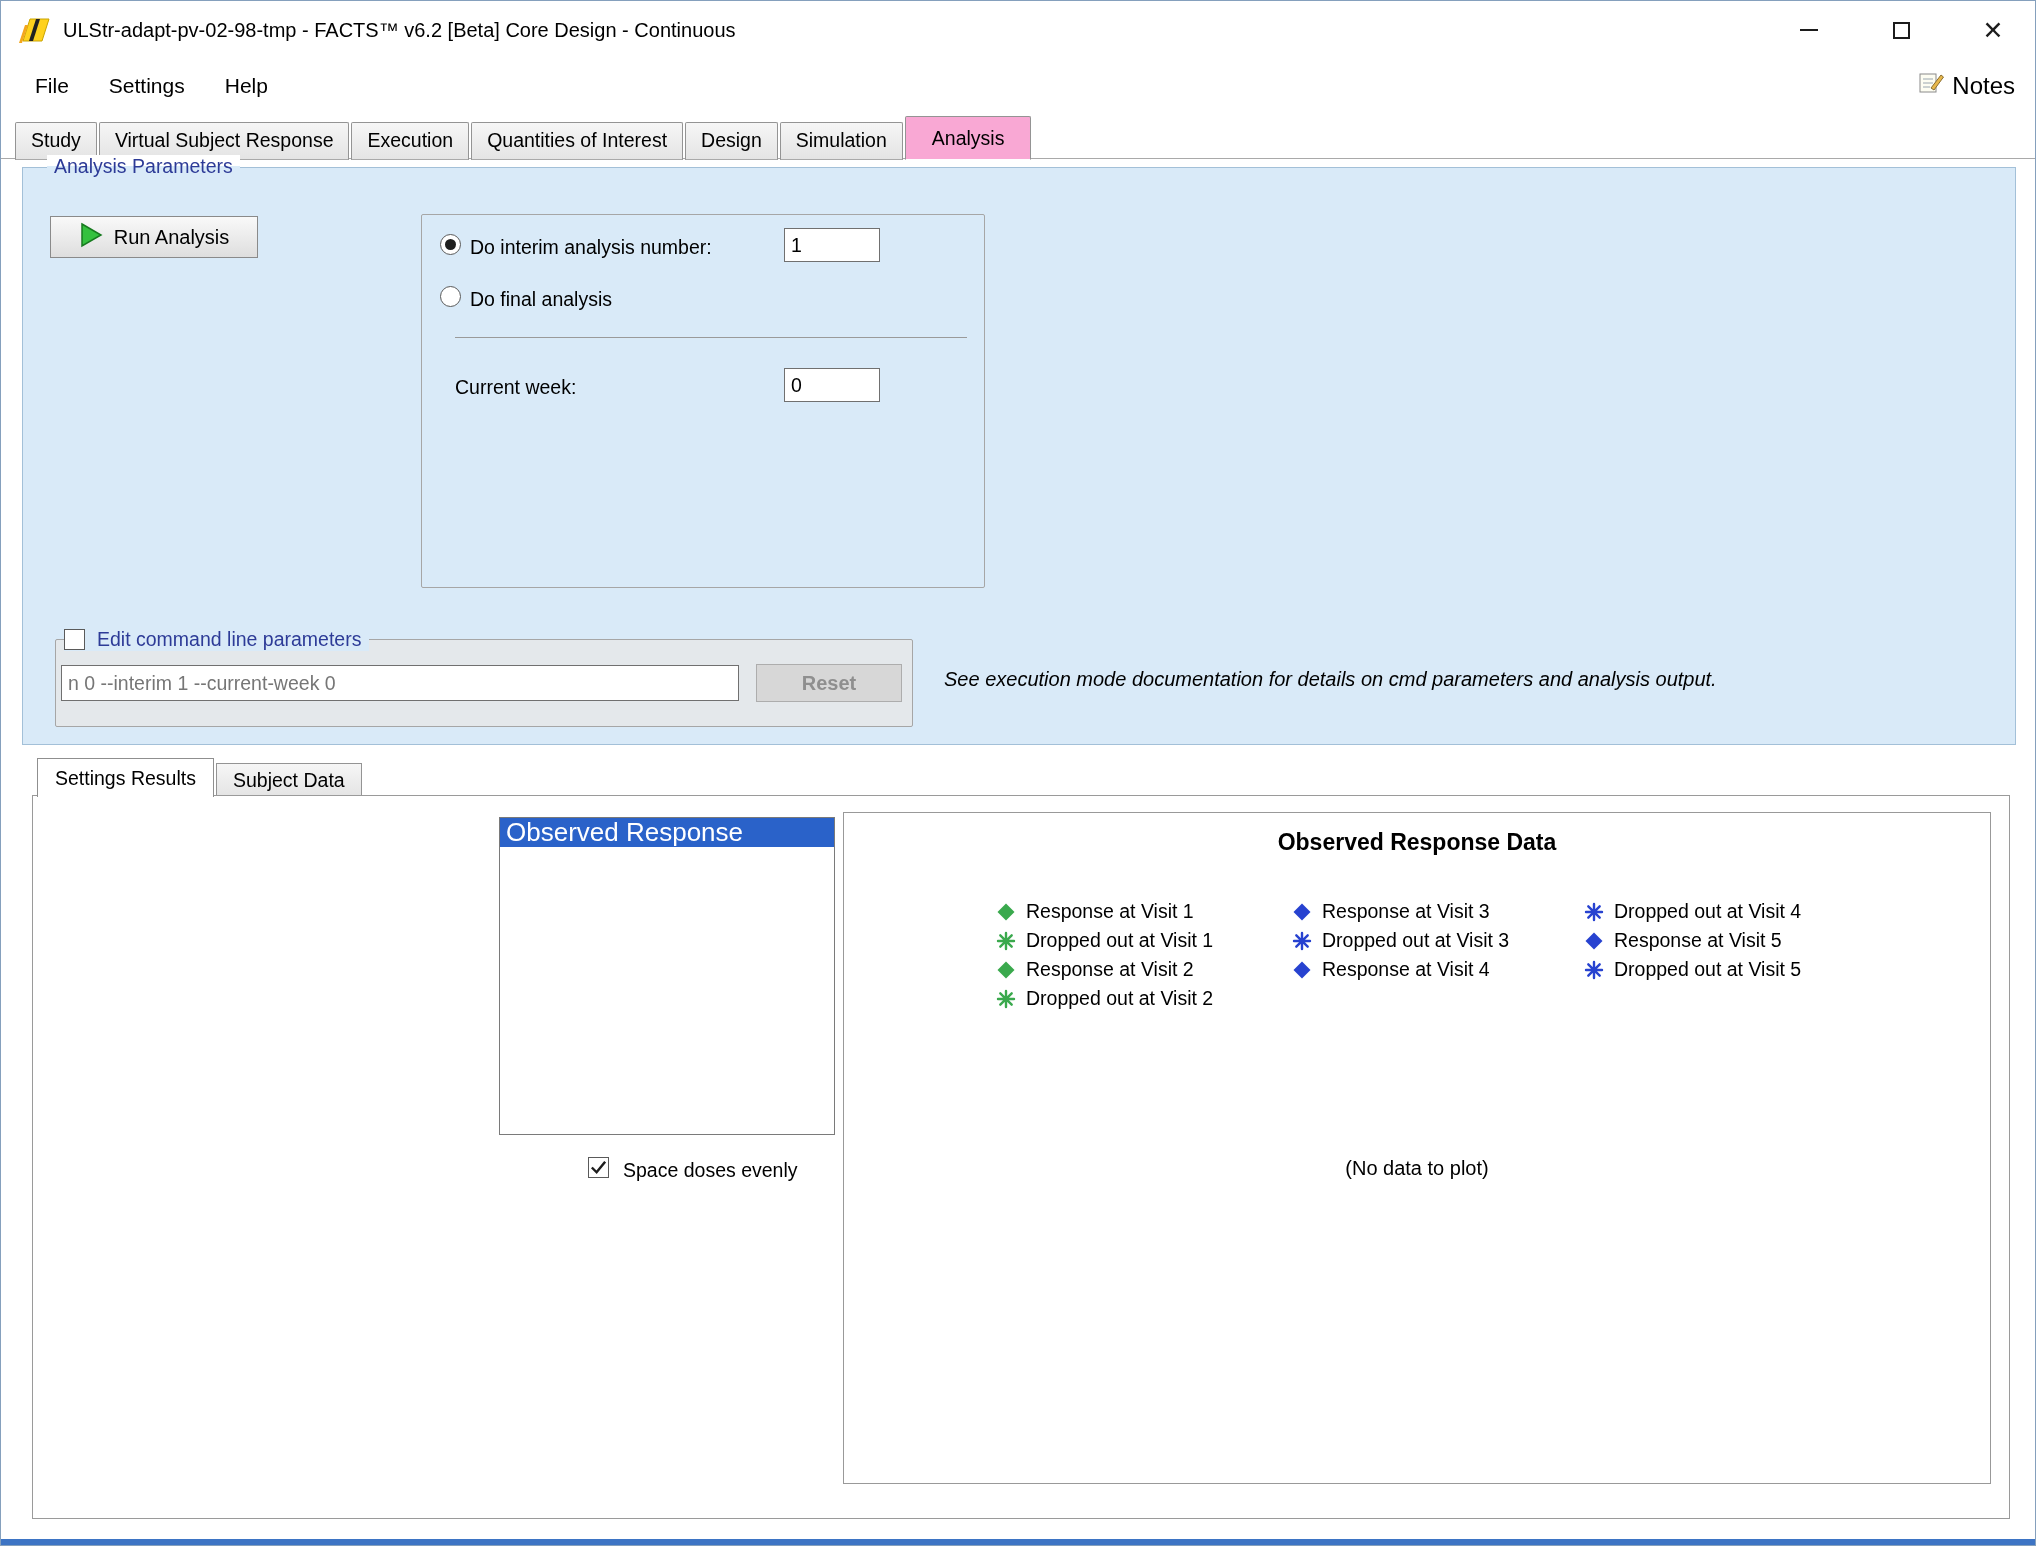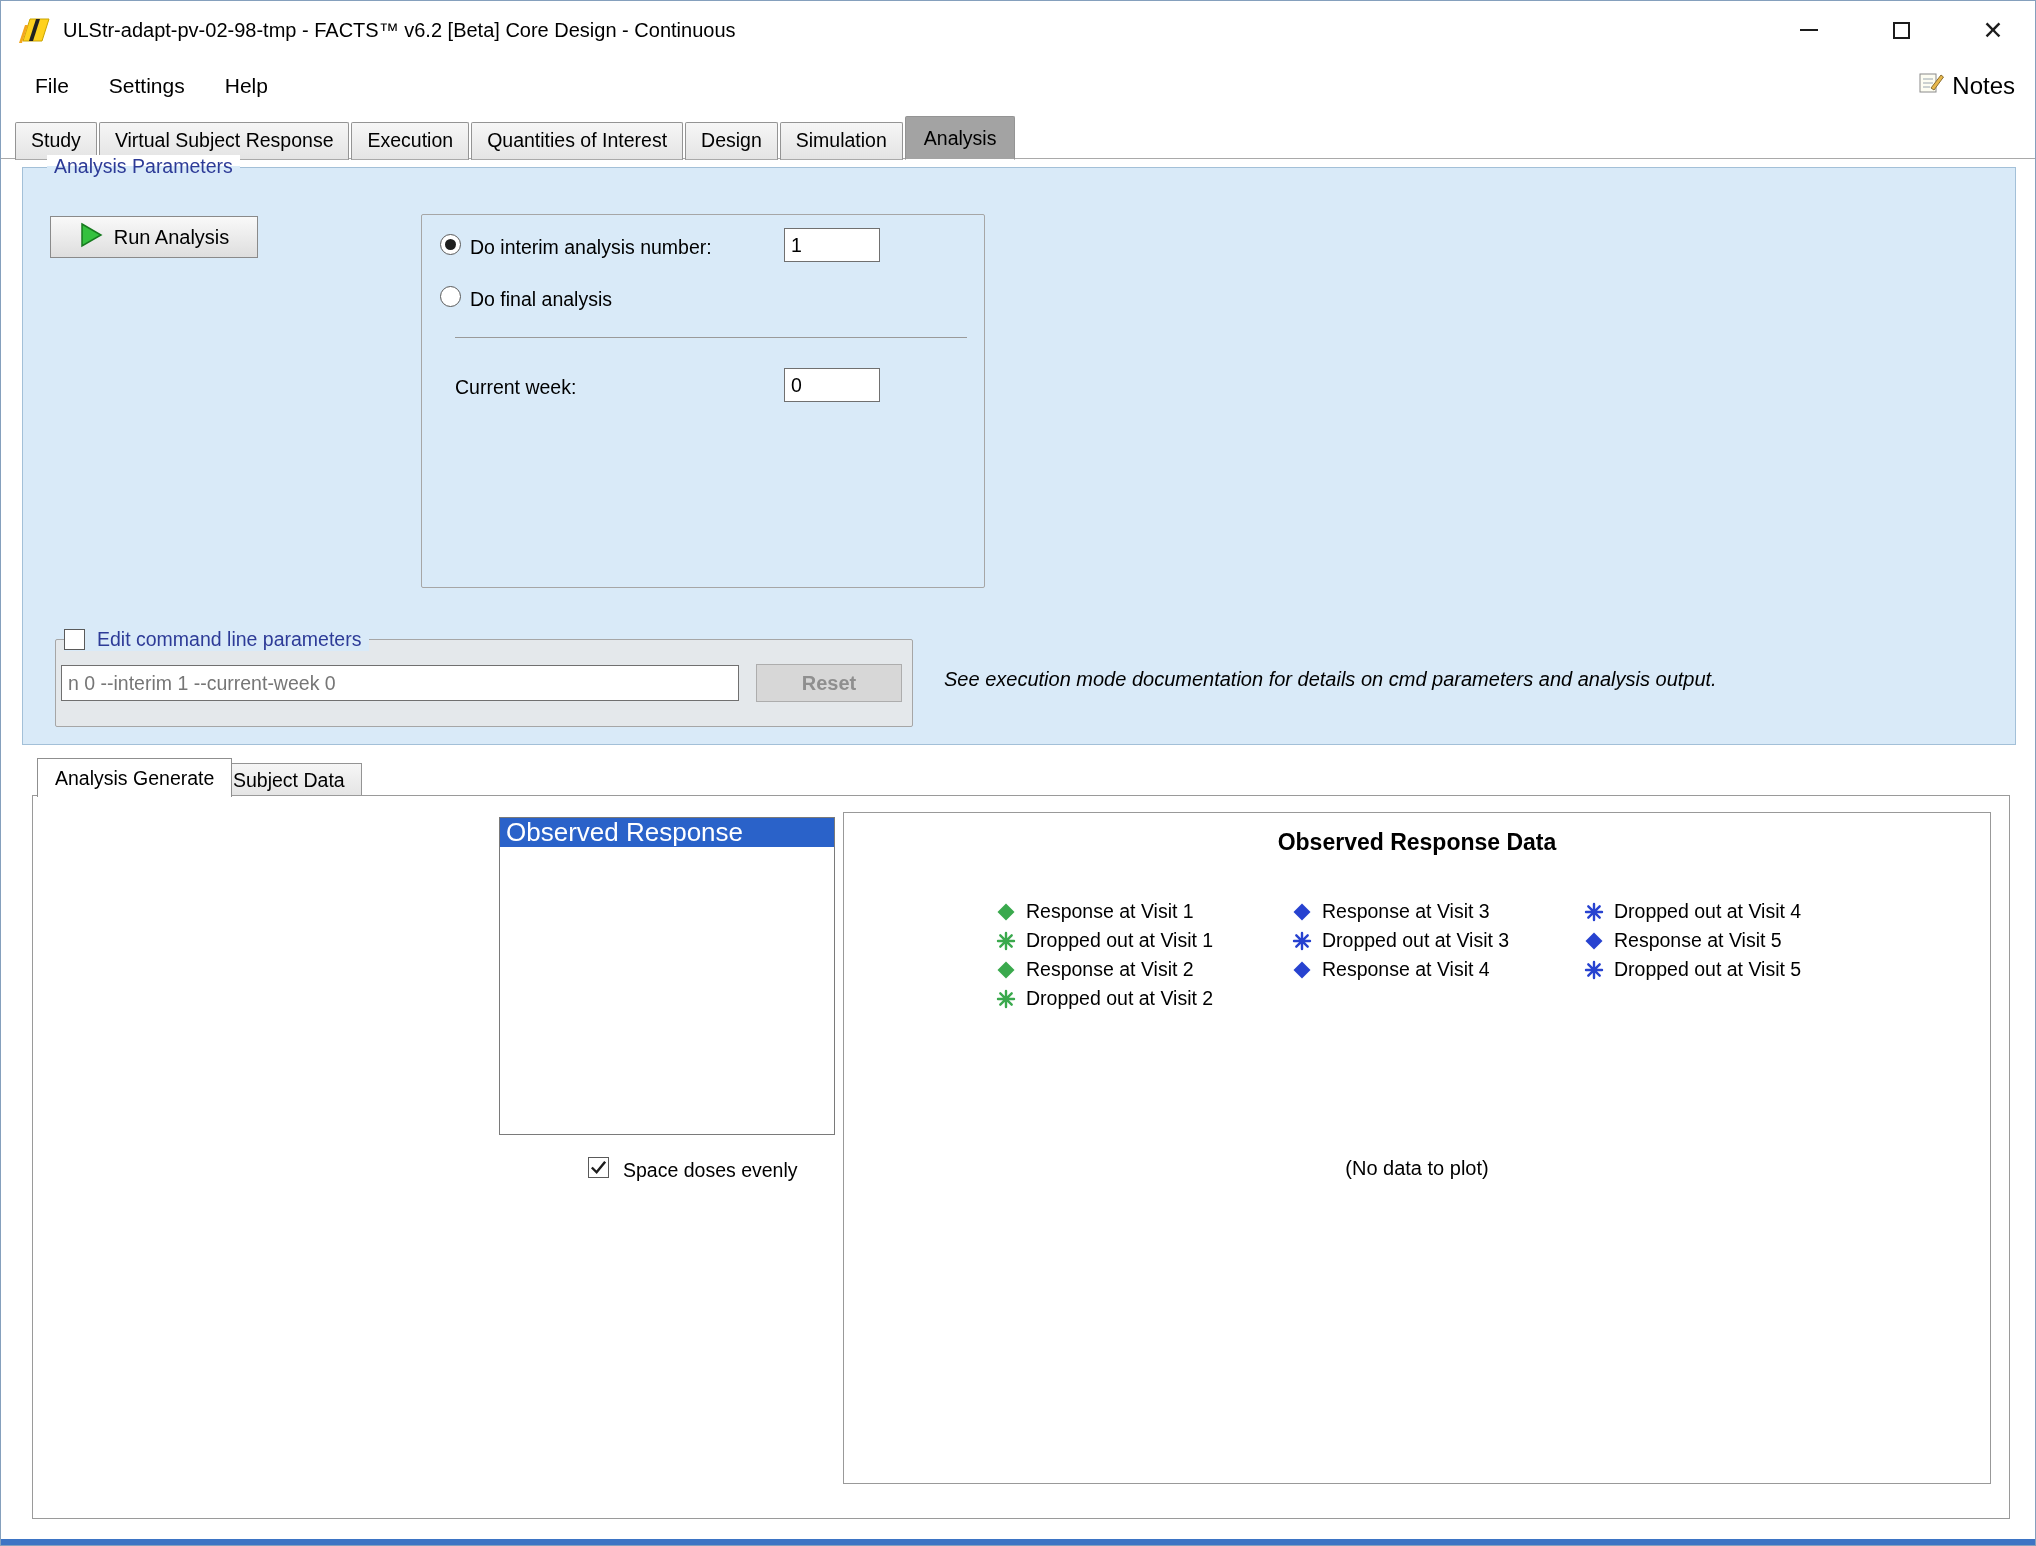--- a/index.html
+++ b/index.html
@@ -25,21 +25,21 @@
   .menubar { position:absolute; top:58px; left:0; right:0; height:54px; display:flex; align-items:center; padding-left:14px; }
   .menu-item { font-size:21px; padding:8px 20px; }
   .notes { position:absolute; right:20px; top:58px; height:54px; display:flex; align-items:center; gap:8px; font-size:24px; }
 
   
   .tabstrip { position:absolute; top:118px; left:0; right:0; height:40px; }
   .tabstrip .baseline { position:absolute; left:0; right:0; bottom:0; border-bottom:1px solid #a9a9a9; }
   .tabs { position:absolute; left:14px; bottom:-1px; display:flex; align-items:flex-end; }
   .tab { font-size:19.5px; padding:6px 15px 7px; border:1px solid #949494; border-bottom:1px solid #a9a9a9;
          background:linear-gradient(#f6f6f6,#e4e4e4); margin-right:2px; border-radius:2px 2px 0 0; white-space:nowrap; }
-  .tab.selected { background:#a3a3a3; padding:10px 18px 9px; border-bottom:1px solid #fff; z-index:2; }
+  .tab.selected { background:#f9a8d4; padding:10px 26px 9px; border-bottom:1px solid #fff; z-index:2; }
 
   
   .panel { position:absolute; left:21px; top:166px; width:1994px; height:578px; background:#d9eaf8; border:1px solid #a3c0d8; }
   .panel-caption { position:absolute; top:-13px; left:24px; padding:0 7px; color:#2d3b97; font-size:19.5px;
                    background:linear-gradient(#ffffff 46%, #d9eaf8 46%); white-space:nowrap; }
   .groupbox { position:absolute; border:1px solid #a6a6a6; border-radius:2px; }
   .gb-caption { position:absolute; top:-12px; left:10px; background:#d9eaf8; padding:0 6px; color:#2d3b97; font-size:19.5px; white-space:nowrap; }
 
   .run-btn { position:absolute; left:27px; top:48px; width:208px; height:42px; border:1px solid #8a8a8a;
              background:linear-gradient(#f9f9f9,#dedede); display:flex; align-items:center; justify-content:center; gap:11px; font-size:20px; }
@@ -177,21 +177,21 @@
       </div>
       <input class="tb dim" style="left: 5px; top: 25px; width: 678px; height: 36px;" readonly="" value="n 0 --interim 1 --current-week 0">
       <button class="reset-btn">
         <span>Reset</span>
       </button>
     </div>
 
     <span class="cmd-note">See execution mode documentation for details on cmd parameters and analysis output.</span>
   </div>
 
-  <div class="res-tab-sel">Analysis Generate</div>
+  <div class="res-tab-sel">Settings Results</div>
   <div class="res-tab">Subject Data</div>
 
   <div class="content">
 
     <div class="listbox">
       <div class="list-item selected">Observed Response</div>
     </div>
 
     <span class="check" style="left:555px; top:361px;">
       <svg viewBox="0 0 20 20">

